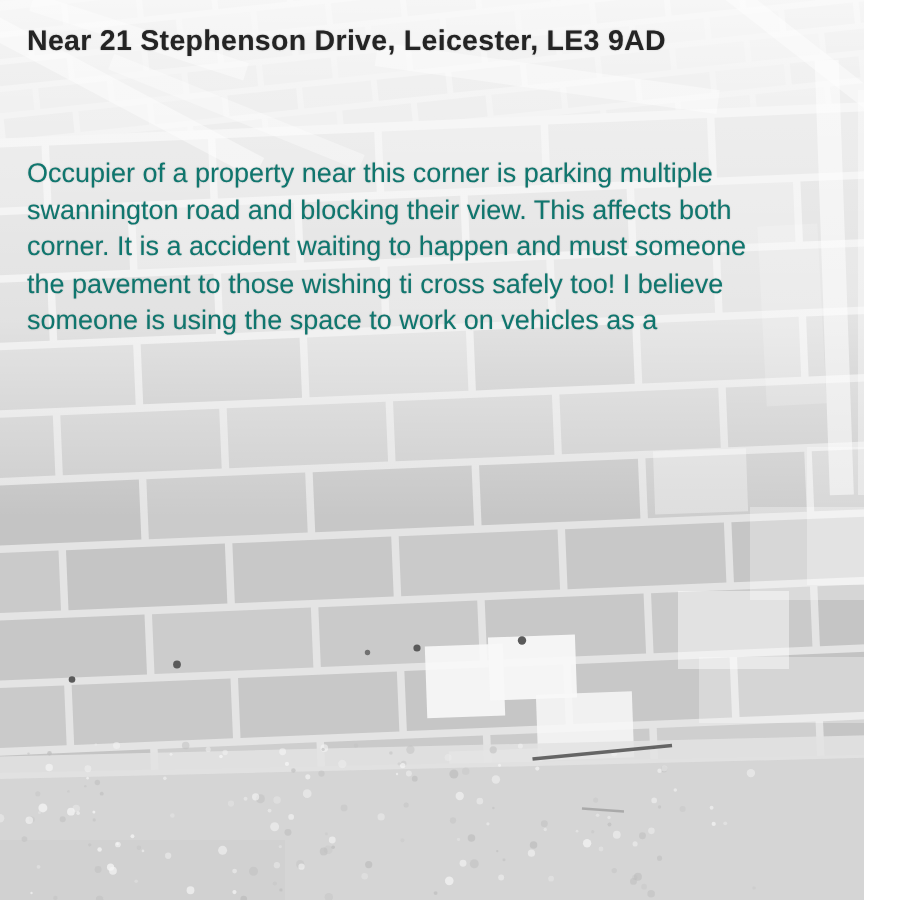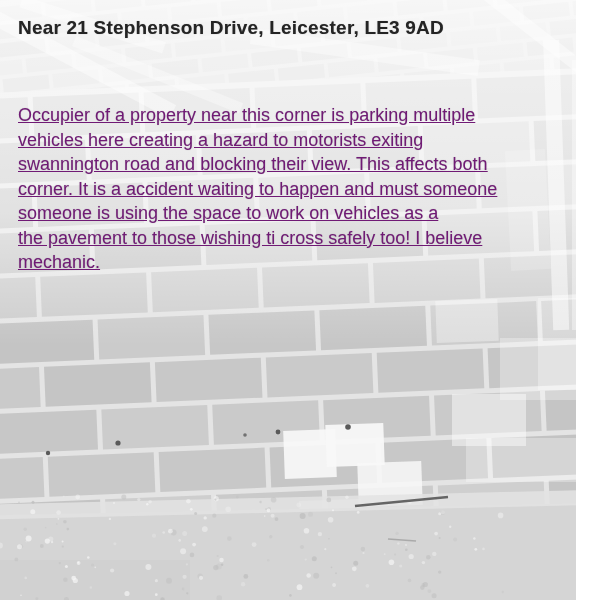--- a/index.html
+++ b/index.html
@@ -20,23 +20,22 @@
       rgba(255,255,255,0) 100%);
   }
   .title{
     position:absolute;left:18px;top:17px;margin:0;
     font-size:19px;font-weight:bold;color:#242424;letter-spacing:.2px;
     text-shadow:0 0 1px rgba(36,36,36,.35);
     white-space:nowrap;
   }
   .desc{
     position:absolute;left:18px;top:103px;width:578px;
-    font-size:18px;line-height:24.5px;color:#701a75;
+    font-size:18px;line-height:24.5px;color:#0f766e;
     text-shadow:0 0 1px rgba(62,62,62,.3);
-    text-decoration:underline;
   }
   .desc-line{white-space:nowrap;}
 </style>
 </head>
 <body>
 
 <div class="canvas">
 
   <svg class="photo" viewBox="0 0 600 600" aria-hidden="true">
 
@@ -437,21 +436,19 @@
     <path d="M355 506 L448 497" stroke="#4f4f4f" stroke-width="2.4" fill="none" opacity=".85"></path>
     <path d="M388 539 L416 541" stroke="#8d8d8d" stroke-width="1.6" fill="none" opacity=".6"></path>
   </svg>
 
   <div class="overlay-top"></div>
 
   <h1 class="title">Near 21 Stephenson Drive, Leicester, LE3 9AD</h1>
 
   <div class="desc">
     <div class="desc-line">Occupier of a property near this corner is parking multiple</div>
-    <div class="desc-line">vehicles here creating a hazard to motorists exiting</div>
     <div class="desc-line">swannington road and blocking their view. This affects both</div>
     <div class="desc-line">corner. It is a accident waiting to happen and must someone</div>
+    <div class="desc-line">the pavement to those wishing ti cross safely too! I believe</div>
     <div class="desc-line">someone is using the space to work on vehicles as a</div>
-    <div class="desc-line">the pavement to those wishing ti cross safely too! I believe</div>
-    <div class="desc-line">mechanic.</div>
   </div>
 
 </div>
 
 </body></html>

